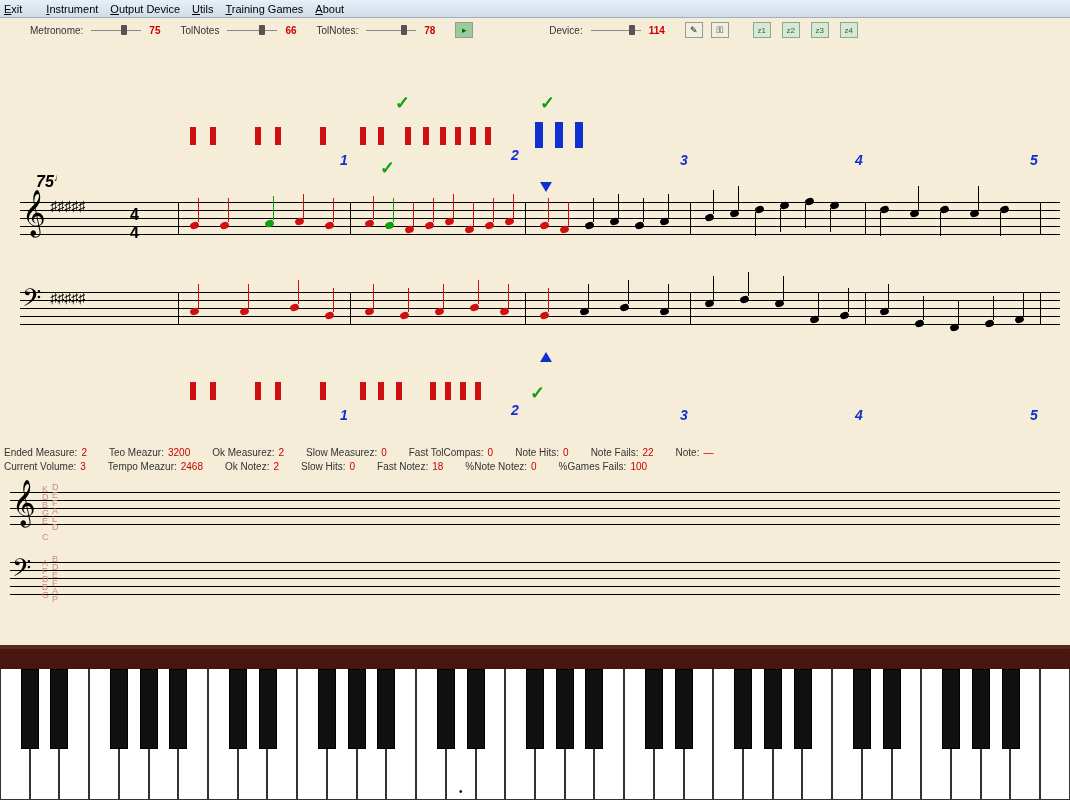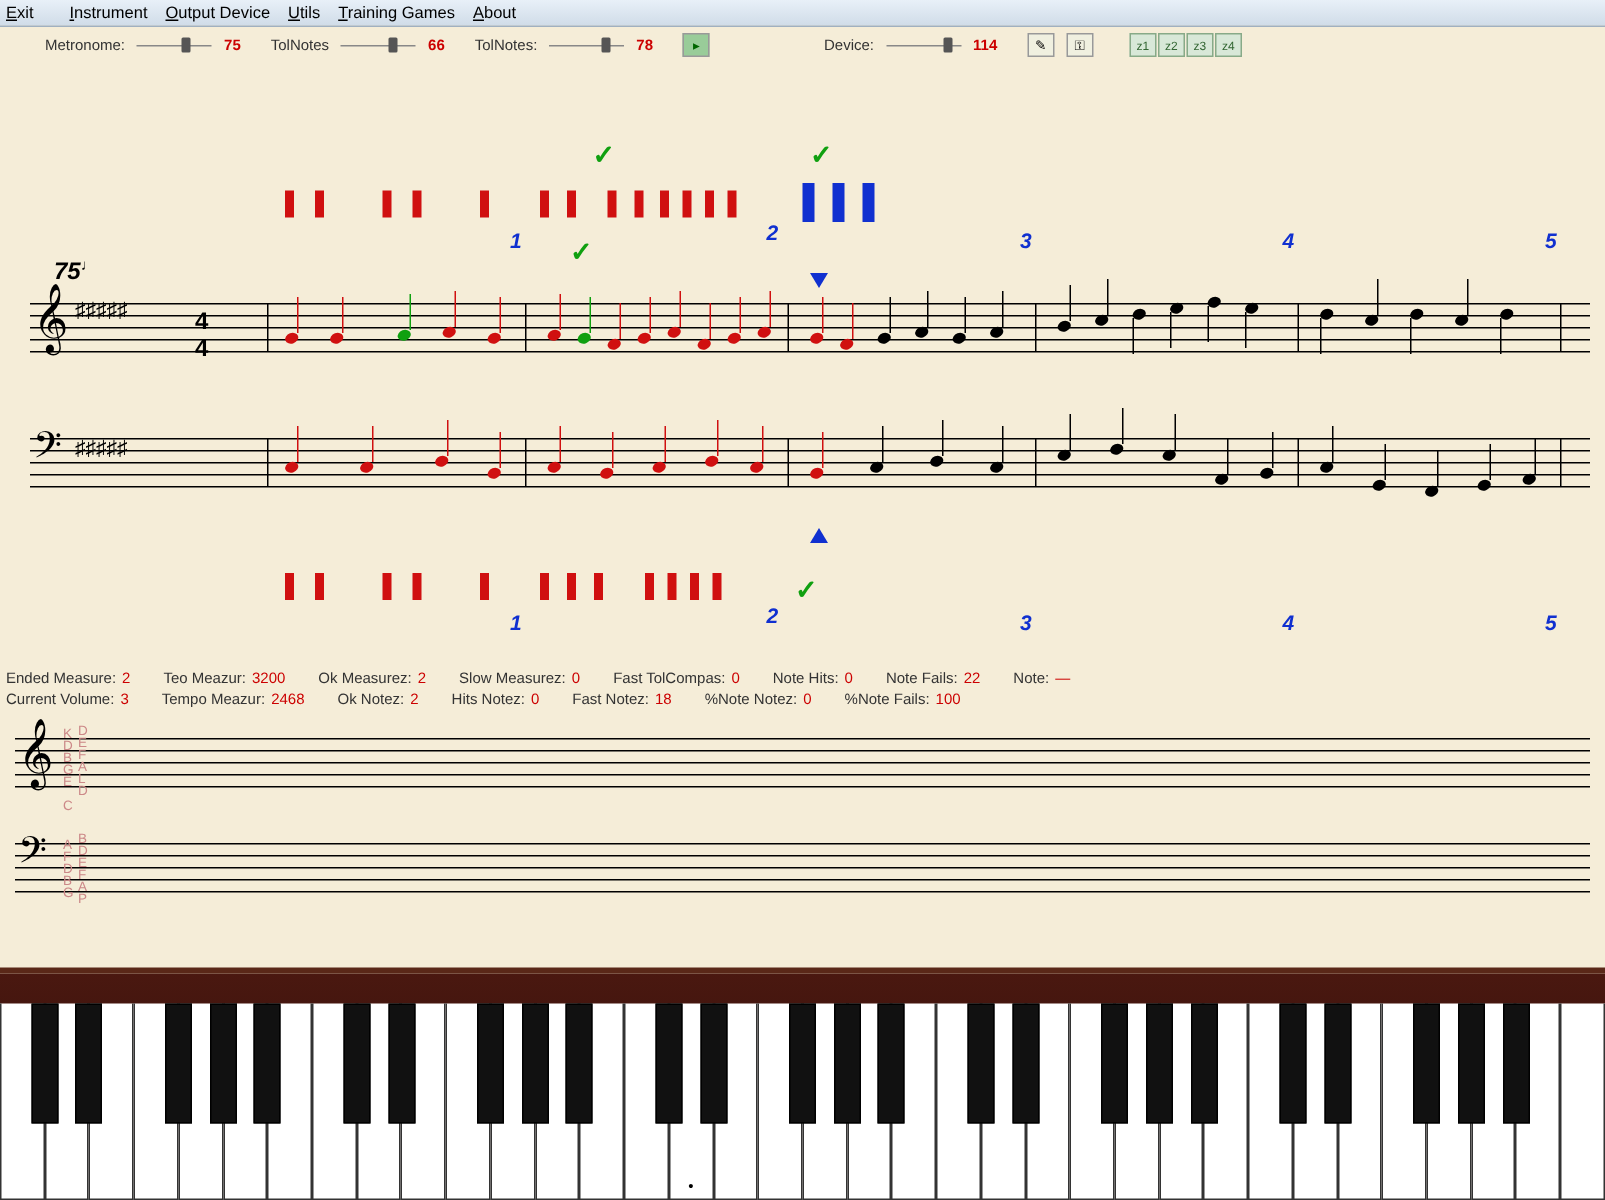--- a/index.html
+++ b/index.html
@@ -38,21 +38,21 @@
 .slider-thumb {
   position: absolute; width: 6px; height: 10px; background: #555;
   top: -5px; border-radius: 1px;
 }
 .val-red { color: #c00; font-weight: bold; margin-right: 12px; }
 .tool-icon {
   width: 18px; height: 16px; border: 1px solid #999;
   display: inline-flex; align-items: center; justify-content: center;
   background: #f0f0e0; font-size: 9px;
 }
-.zoom-btns { display: flex; gap: 1px; }
+.zoom-btns { display: flex; gap: 11px; }
 .zoom-btn {
   width: 18px; height: 16px; border: 1px solid #8a8;
   background: #d8e8d8; font-size: 8px; color: #363;
   display: flex; align-items: center; justify-content: center;
 }
 
 .score-area {
   position: relative;
   height: 400px;
   padding: 20px 0 0 0;
@@ -427,27 +427,27 @@
     <span class="stat-label">Note:</span>
       <span class="stat-val">—</span>
   </div>
   <div class="stats-row">
     <span class="stat-label">Current Volume:</span>
       <span class="stat-val">3</span>
     <span class="stat-label">Tempo Meazur:</span>
       <span class="stat-val">2468</span>
     <span class="stat-label">Ok Notez:</span>
       <span class="stat-val">2</span>
-    <span class="stat-label">Hits Notez:</span>
+    <span class="stat-label">Slow Hits:</span>
       <span class="stat-val">0</span>
     <span class="stat-label">Fast Notez:</span>
       <span class="stat-val">18</span>
     <span class="stat-label">%Note Notez:</span>
       <span class="stat-val">0</span>
-    <span class="stat-label">%Note Fails:</span>
+    <span class="stat-label">%Games Fails:</span>
       <span class="stat-val">100</span>
   </div>
 </div>
 
 <div class="lower-staves">
   <div class="staff" style="top:10px;left:10px">
     <div class="staff-line" style="top:0"></div>
     <div class="staff-line" style="top:8px"></div>
     <div class="staff-line" style="top:16px"></div>
     <div class="staff-line" style="top:24px"></div>

